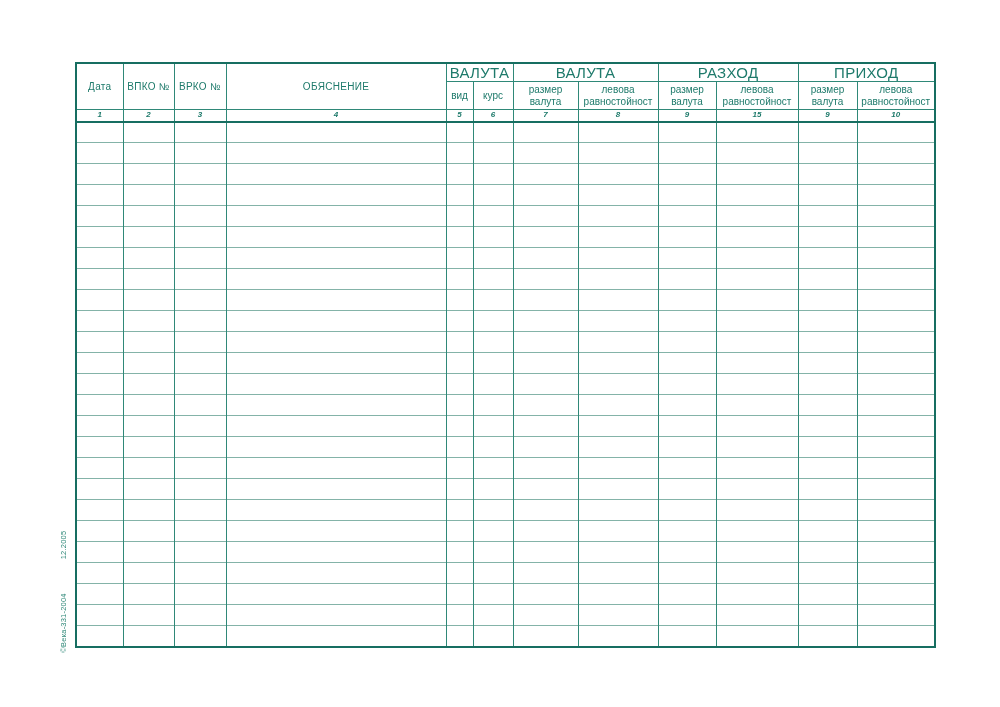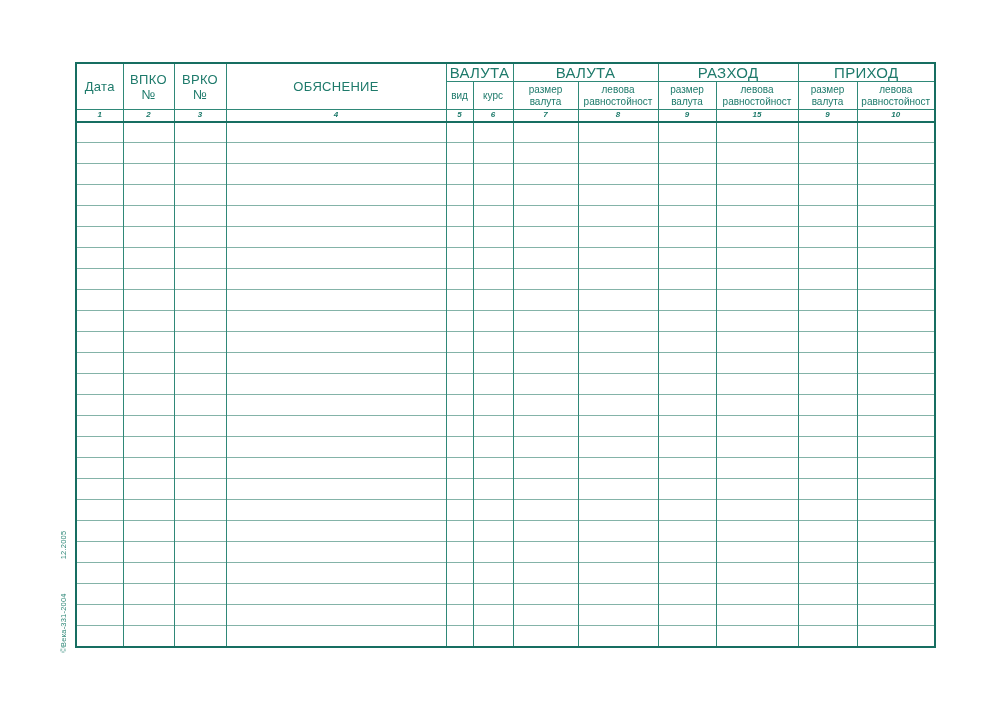--- a/index.html
+++ b/index.html
@@ -43,21 +43,21 @@
     overflow: hidden;
   }
   .ledger th {
     font-weight: normal;
     color: #1e7a6b;
     text-align: center;
     vertical-align: middle;
   }
   tr.row-head { height: 18px; }
   tr.row-head th { font-size: 15px; letter-spacing: 0.3px; border-bottom: 1px solid #2f8878; }
-  tr.row-head th.merged { font-size: 13px; }
+  tr.row-head th.merged { font-size: 10px; }
   tr.row-sub { height: 28px; }
   tr.row-sub th { font-size: 10px; line-height: 1.15; border-bottom: 1px solid #2f8878; }
   tr.row-num { height: 12px; }
   tr.row-num td {
     font-size: 8px; font-style: italic; font-weight: bold;
     color: #1e7a6b; text-align: center;
     border-bottom: 2px solid #176e61;
     line-height: 1;
   }
   tbody tr { height: 21px; }

